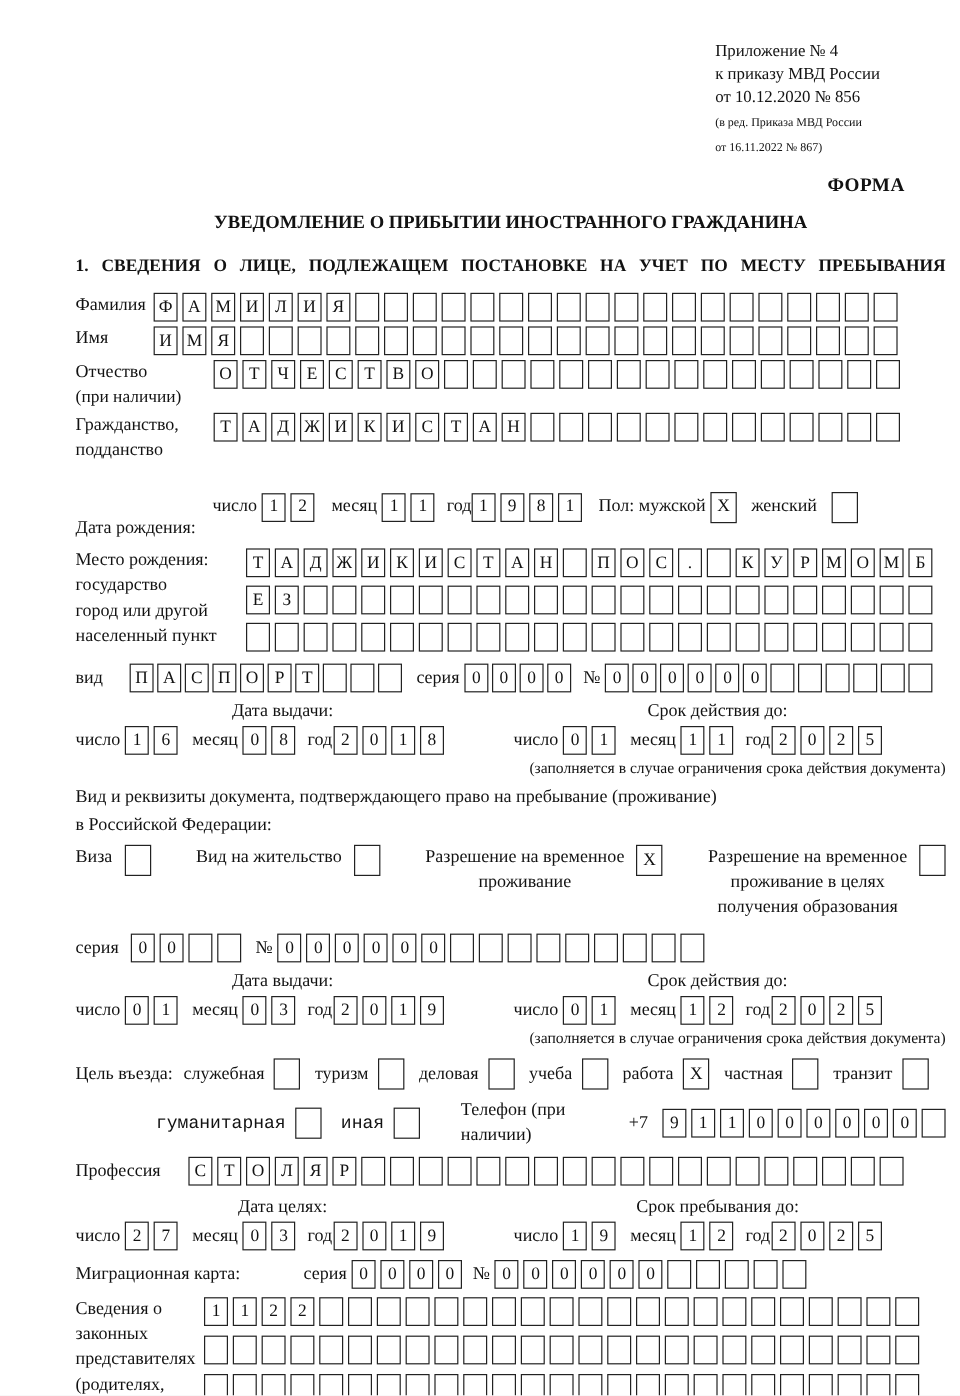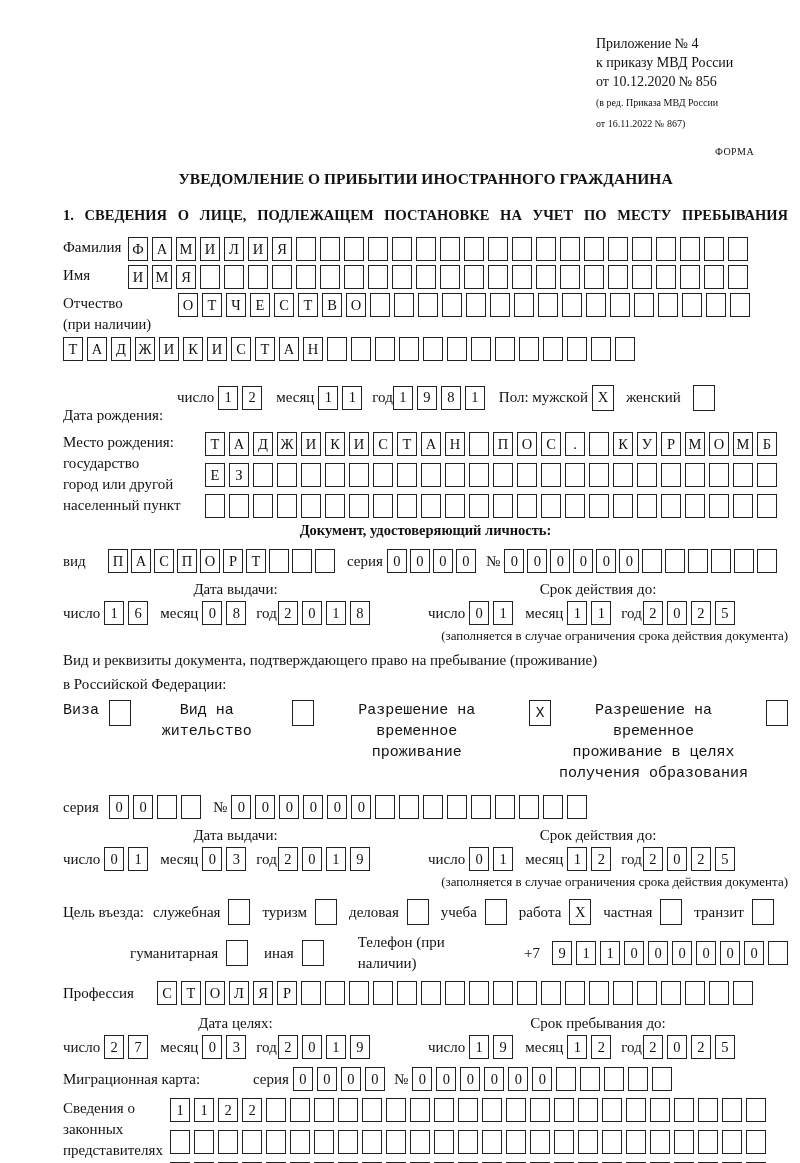--- a/index.html
+++ b/index.html
@@ -4,21 +4,21 @@
 <style>
   html,body{margin:0;padding:0;background:#f4f4f4;}
   .page{
     width:800px;height:1163px;box-sizing:border-box;margin:0 auto;
     background:#ffffff;color:#121212;
     font-family:"Liberation Serif","DejaVu Serif",serif;
     padding:34px 12px 0 63px;overflow:hidden;position:relative;
   }
   .hdr{width:192px;margin-left:auto;font-size:14px;line-height:19px;}
   .hdr .sub{font-size:10px;line-height:18px;margin-top:3px;}
-  .forma{font-weight:normal;font-size:10px;text-align:right;padding-right:34px;margin-top:13px;letter-spacing:.4px;}
+  .forma{font-weight:bold;font-size:16px;text-align:right;padding-right:34px;margin-top:13px;letter-spacing:.4px;}
   .title{font-weight:bold;font-size:15.5px;line-height:23px;text-align:center;margin-top:10px;}
   .blankline{display:inline-block;width:56px;height:3px;border-bottom:2.2px solid #3a3a3a;margin-left:10px;}
   .sec1{font-weight:bold;font-size:14.5px;margin-top:17px;text-align:justify;text-align-last:justify;}
   .lab{font-size:15px;line-height:21px;}
   .row{display:flex;align-items:flex-start;margin-top:4px;}
   .row.vc{align-items:center;}
   .cells{display:flex;gap:4px;flex:none;}
   .cells.g3{gap:3px;}
   .cell{
     flex:none;width:20px;height:24px;box-sizing:border-box;
@@ -32,21 +32,21 @@
   .ds-l{width:345px;flex:none;}
   .ds-r{flex:1;display:flex;flex-direction:column;}
   .ds-title{text-align:center;font-size:15px;line-height:19px;}
   .ds-row{display:flex;align-items:center;margin-top:2px;}
   .ds-note{font-size:13px;line-height:17px;white-space:nowrap;align-self:flex-end;margin-top:2px;}
   .labcol{display:flex;flex-direction:column;flex:none;}
   .stack{display:flex;flex-direction:column;gap:7px;}
   .opt{display:inline-flex;align-items:center;gap:8px;}
   .olab{font-size:15px;white-space:nowrap;}
   .ckgrid{display:flex;justify-content:space-between;margin-top:5px;align-items:flex-start;}
-  .ckitem{display:flex;gap:10px;align-items:flex-start;font-family:Liberation Mono, monospace;}
+  .ckitem{display:flex;gap:10px;align-items:flex-start;}
   .ckitem .txt{font-size:15px;line-height:21px;text-align:center;}
 </style>
 </head>
 <body>
 
 <div class="page">
 
   <div class="hdr">
     <div>Приложение № 4</div>
     <div>к приказу МВД России</div>
@@ -153,20 +153,24 @@
         <span class="cell"></span>
         <span class="cell"></span>
         <span class="cell"></span>
         <span class="cell"></span>
         <span class="cell"></span>
         <span class="cell"></span>
       </div>
   </div>
 
   <div class="row" style="margin-top:2px;">
+    <div class="labcol" style="width:115px;">
+      <span class="lab">Гражданство,</span>
+      <span class="lab">подданство</span>
+    </div>
     <div class="cells">
         <span class="cell">Т</span>
         <span class="cell">А</span>
         <span class="cell">Д</span>
         <span class="cell">Ж</span>
         <span class="cell">И</span>
         <span class="cell">К</span>
         <span class="cell">И</span>
         <span class="cell">С</span>
         <span class="cell">Т</span>
@@ -299,21 +303,20 @@
           <span class="cell"></span>
           <span class="cell"></span>
           <span class="cell"></span>
           <span class="cell"></span>
           <span class="cell"></span>
           <span class="cell"></span>
         </div>
     </div>
   </div>
 
-  <div style="text-align:center;font-weight:bold;font-size:14.5px;margin-top:4px;">Документ, удостоверяющий личность:</div>
   <div class="row vc" style="margin-top:10px;">
     <span class="lab" style="width:45px;flex:none;">вид</span>
     <span class="cells g3">
         <span class="cell">П</span>
         <span class="cell">А</span>
         <span class="cell">С</span>
         <span class="cell">П</span>
         <span class="cell">О</span>
         <span class="cell">Р</span>
         <span class="cell">Т</span>
@@ -527,21 +530,21 @@
           <span class="olab">частная</span>
           <span class="cell ck"></span>
         </span>
         <span class="opt">
           <span class="olab">транзит</span>
           <span class="cell ck"></span>
         </span>
       </span>
   </div>
   <div class="row vc" style="margin-top:7px;margin-left:67px;gap:12px;">
-    <span style="display:inline-flex;gap:16px;">
+    <span style="display:inline-flex;gap:16px;font-family:Liberation Mono, monospace;">
         <span class="opt">
           <span class="olab">гуманитарная</span>
           <span class="cell ck"></span>
         </span>
         <span class="opt">
           <span class="olab">иная</span>
           <span class="cell ck"></span>
         </span>
       </span>
     <span class="lab" style="margin-left:22px;">Телефон (при наличии)</span>

